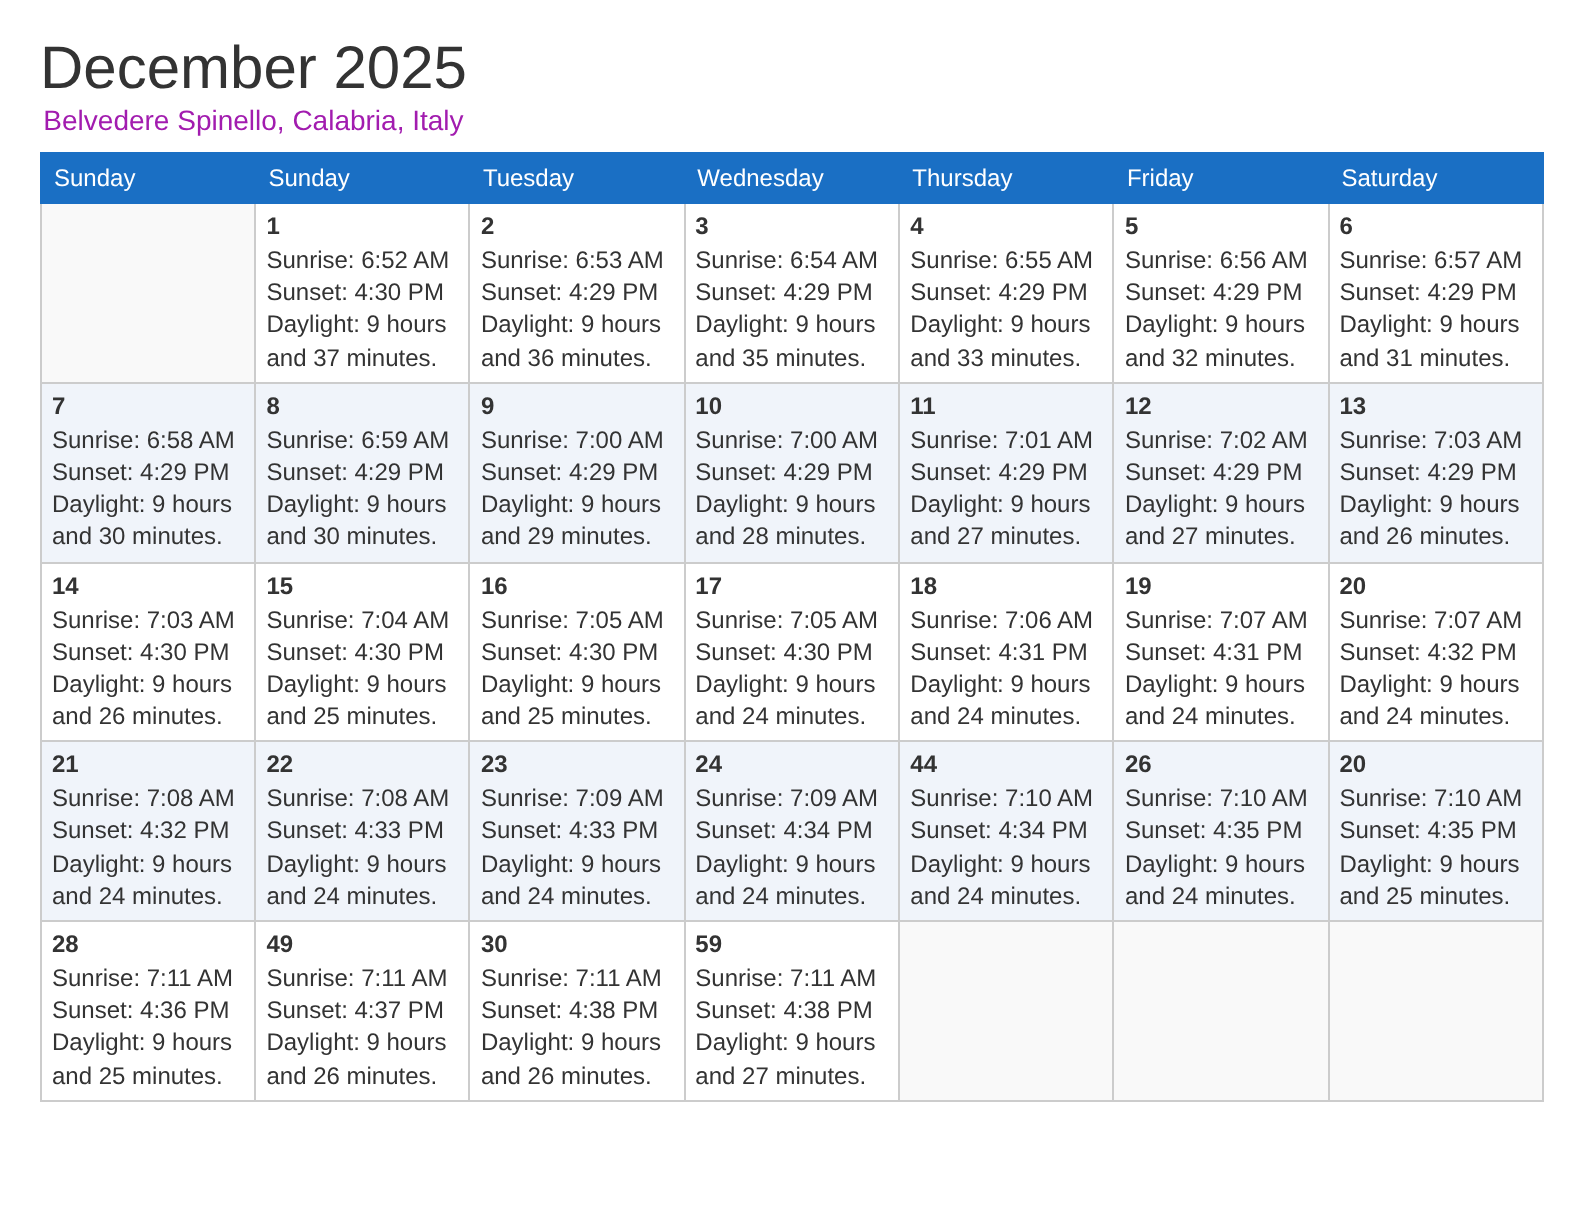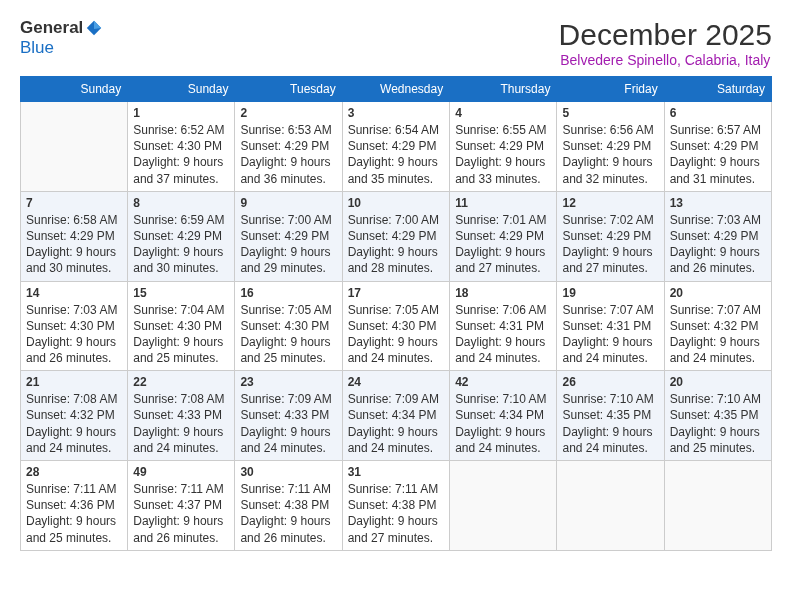--- a/index.html
+++ b/index.html
@@ -54,21 +54,21 @@
       color: #a21caf;
     }
     .calendar {
       width: 100%;
       border-collapse: collapse;
       font-size: 10px;
     }
     .calendar th {
       background: #1a6fc4;
       color: #fff;
-      text-align: right;
+      text-align: left;
       padding: 5px 6px;
       font-size: 12px;
       font-weight: normal;
       border: 1px solid #1a6fc4;
       margin-top: 12px;
     }
     .calendar td {
       border: 1px solid #ccc;
       vertical-align: top;
       padding: 4px 5px;
@@ -96,32 +96,20 @@
     }
     .row-white {
       background: #fff;
     }
   </style>
 </head>
 <body>
 
 <div class="page">
   <div class="header">
-    <div class="logo">
-      <div class="logo-text">
-        <span class="logo-general">General</span>
-        <svg class="logo-icon" viewBox="0 0 20 20">
-          <polygon points="10,2 18,10 10,18 2,10" fill="#1a6fc4"></polygon>
-          <polygon points="10,2 18,10 10,11" fill="#4a9fe4"></polygon>
-        </svg>
-      </div>
-      <div>
-        <span class="logo-blue">Blue</span>
-      </div>
-    </div>
     <div class="title-block">
       <div class="month-title">December 2025</div>
       <div class="location">Belvedere Spinello, Calabria, Italy</div>
     </div>
   </div>
 
   <table class="calendar">
     <thead>
       <tr>
         <th>Sunday</th>
@@ -232,21 +220,21 @@
           </td>
           <td class="row-shade">
             <span class="day-num">23</span>
             <div class="day-info">Sunrise: 7:09 AM<br>Sunset: 4:33 PM<br>Daylight: 9 hours and 24 minutes.</div>
           </td>
           <td class="row-shade">
             <span class="day-num">24</span>
             <div class="day-info">Sunrise: 7:09 AM<br>Sunset: 4:34 PM<br>Daylight: 9 hours and 24 minutes.</div>
           </td>
           <td class="row-shade">
-            <span class="day-num">42</span>
+            <span class="day-num">44</span>
             <div class="day-info">Sunrise: 7:10 AM<br>Sunset: 4:34 PM<br>Daylight: 9 hours and 24 minutes.</div>
           </td>
           <td class="row-shade">
             <span class="day-num">26</span>
             <div class="day-info">Sunrise: 7:10 AM<br>Sunset: 4:35 PM<br>Daylight: 9 hours and 24 minutes.</div>
           </td>
           <td class="row-shade">
             <span class="day-num">20</span>
             <div class="day-info">Sunrise: 7:10 AM<br>Sunset: 4:35 PM<br>Daylight: 9 hours and 25 minutes.</div>
           </td>
@@ -258,21 +246,21 @@
           </td>
           <td class="row-white">
             <span class="day-num">49</span>
             <div class="day-info">Sunrise: 7:11 AM<br>Sunset: 4:37 PM<br>Daylight: 9 hours and 26 minutes.</div>
           </td>
           <td class="row-white">
             <span class="day-num">30</span>
             <div class="day-info">Sunrise: 7:11 AM<br>Sunset: 4:38 PM<br>Daylight: 9 hours and 26 minutes.</div>
           </td>
           <td class="row-white">
-            <span class="day-num">31</span>
+            <span class="day-num">59</span>
             <div class="day-info">Sunrise: 7:11 AM<br>Sunset: 4:38 PM<br>Daylight: 9 hours and 27 minutes.</div>
           </td>
           <td class="empty-cell"></td>
           <td class="empty-cell"></td>
           <td class="empty-cell"></td>
         </tr>
       </tbody>
   </table>
 </div>
 

